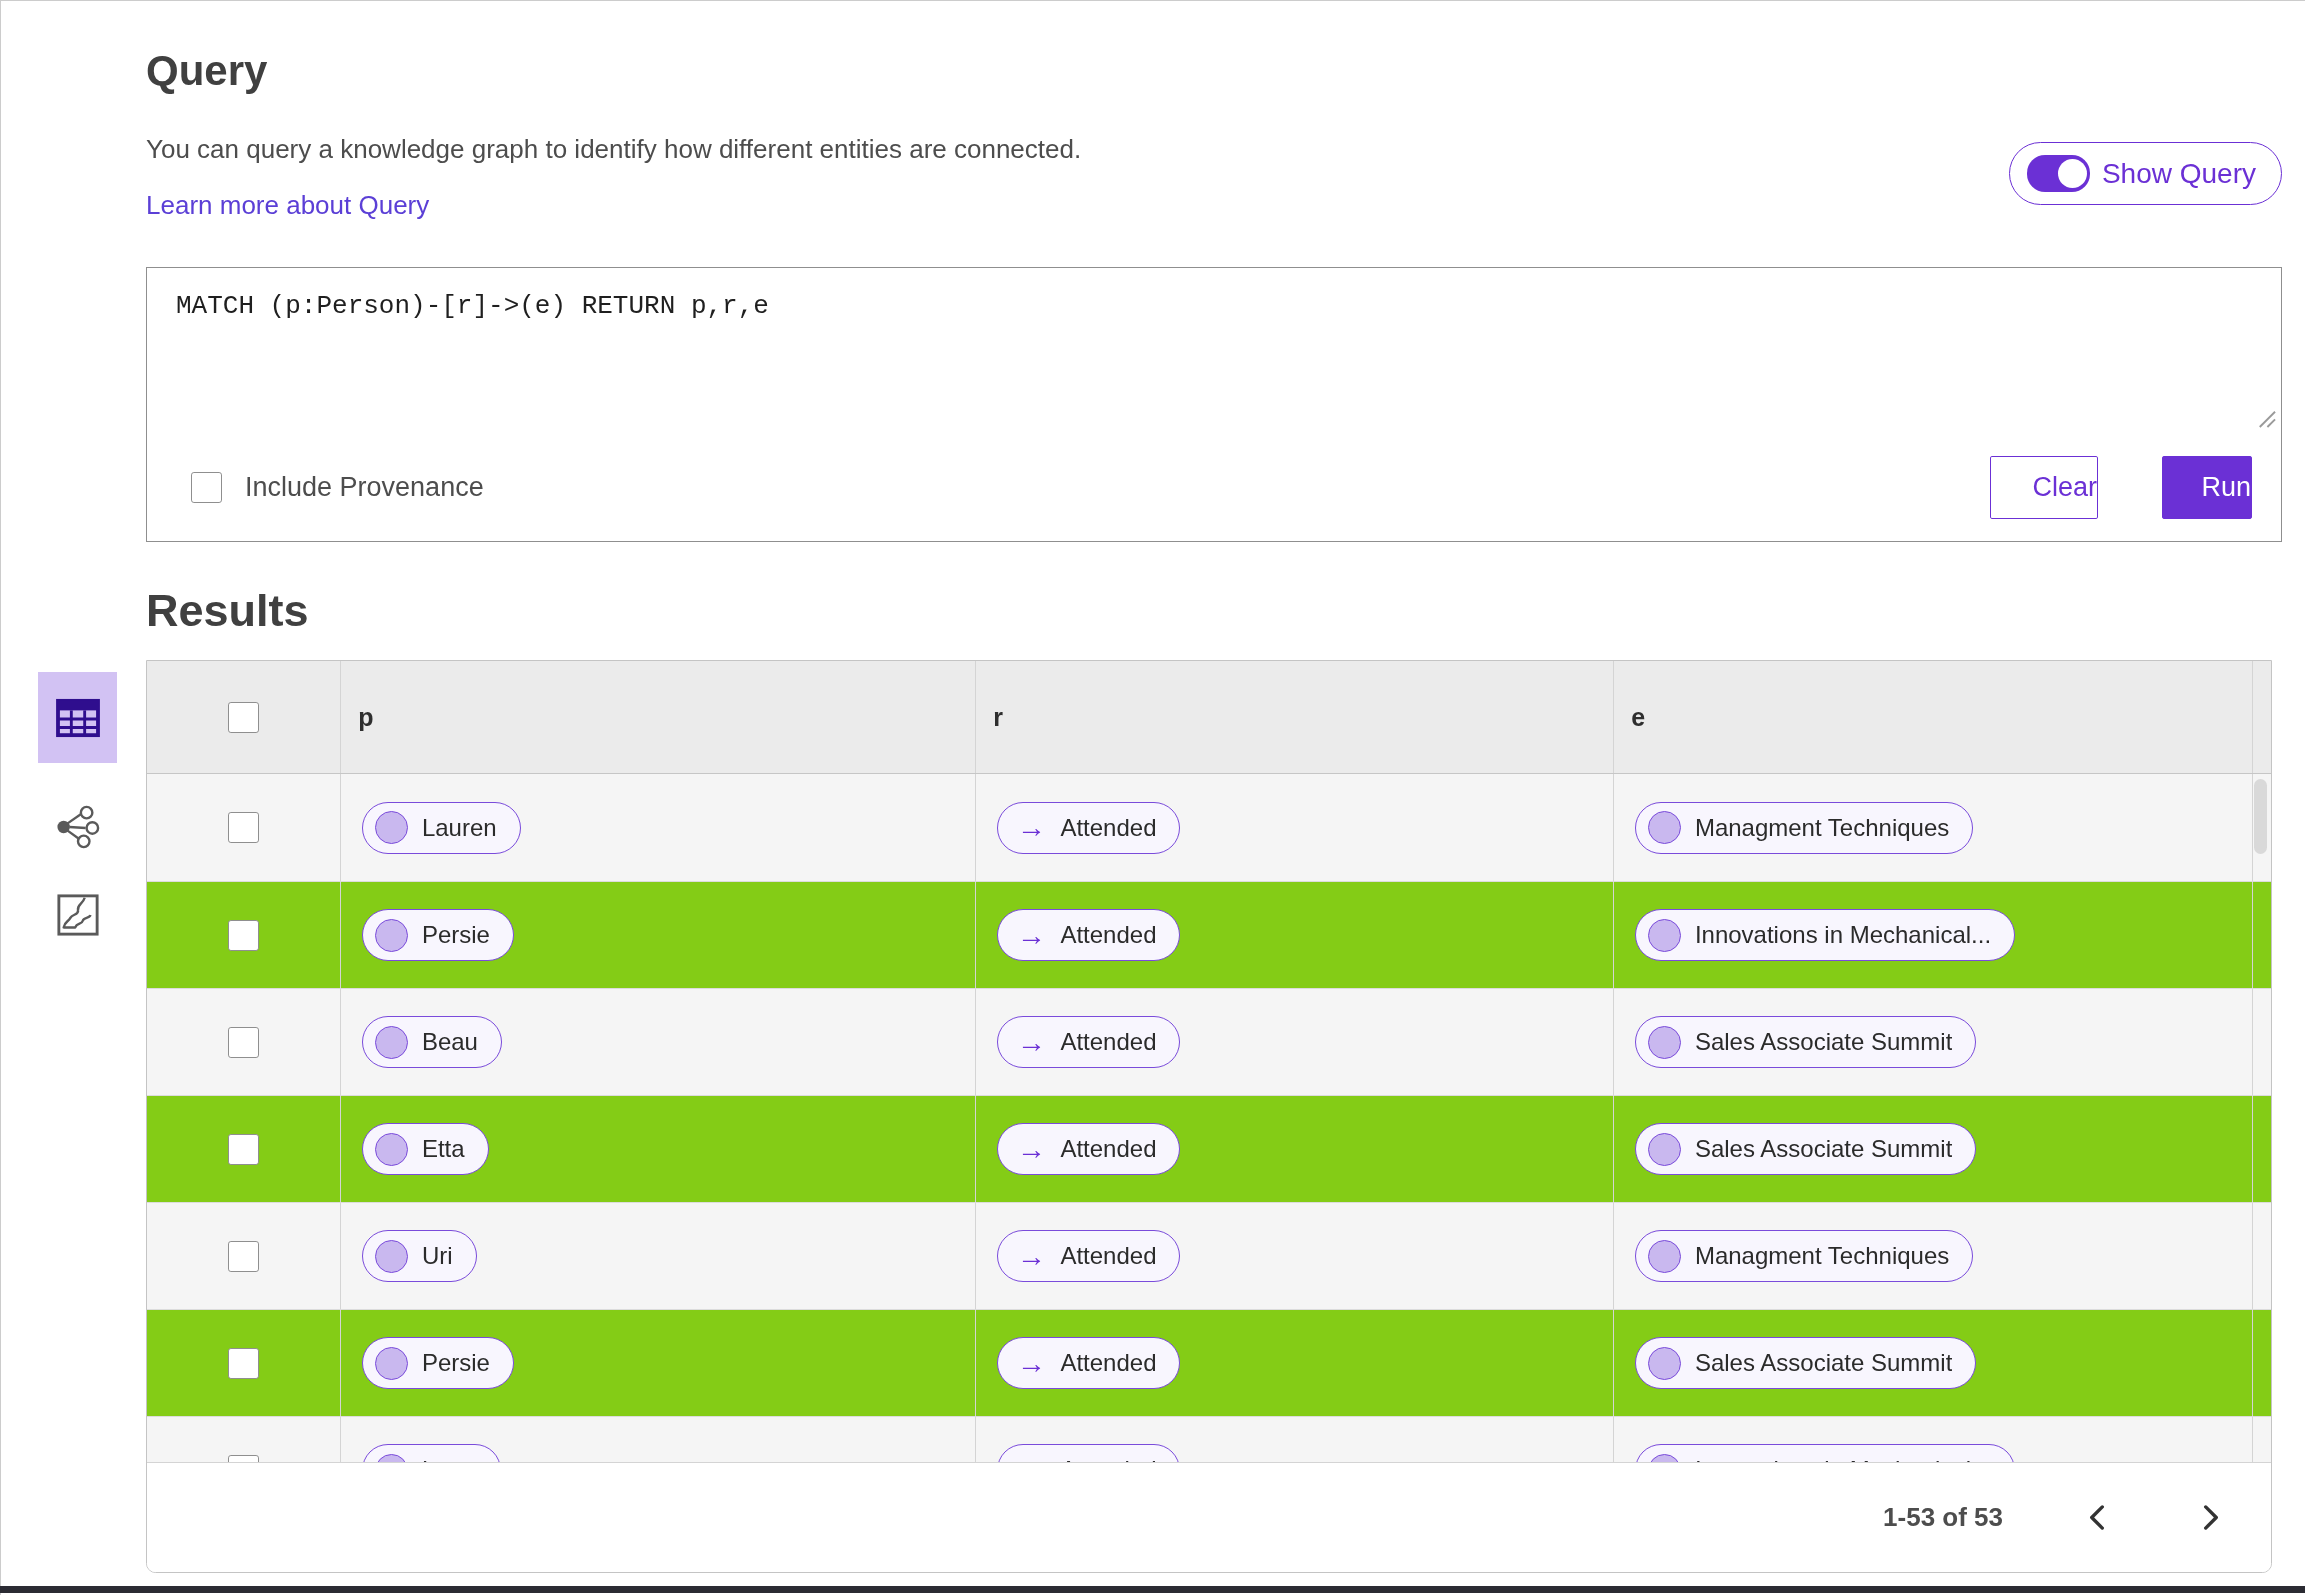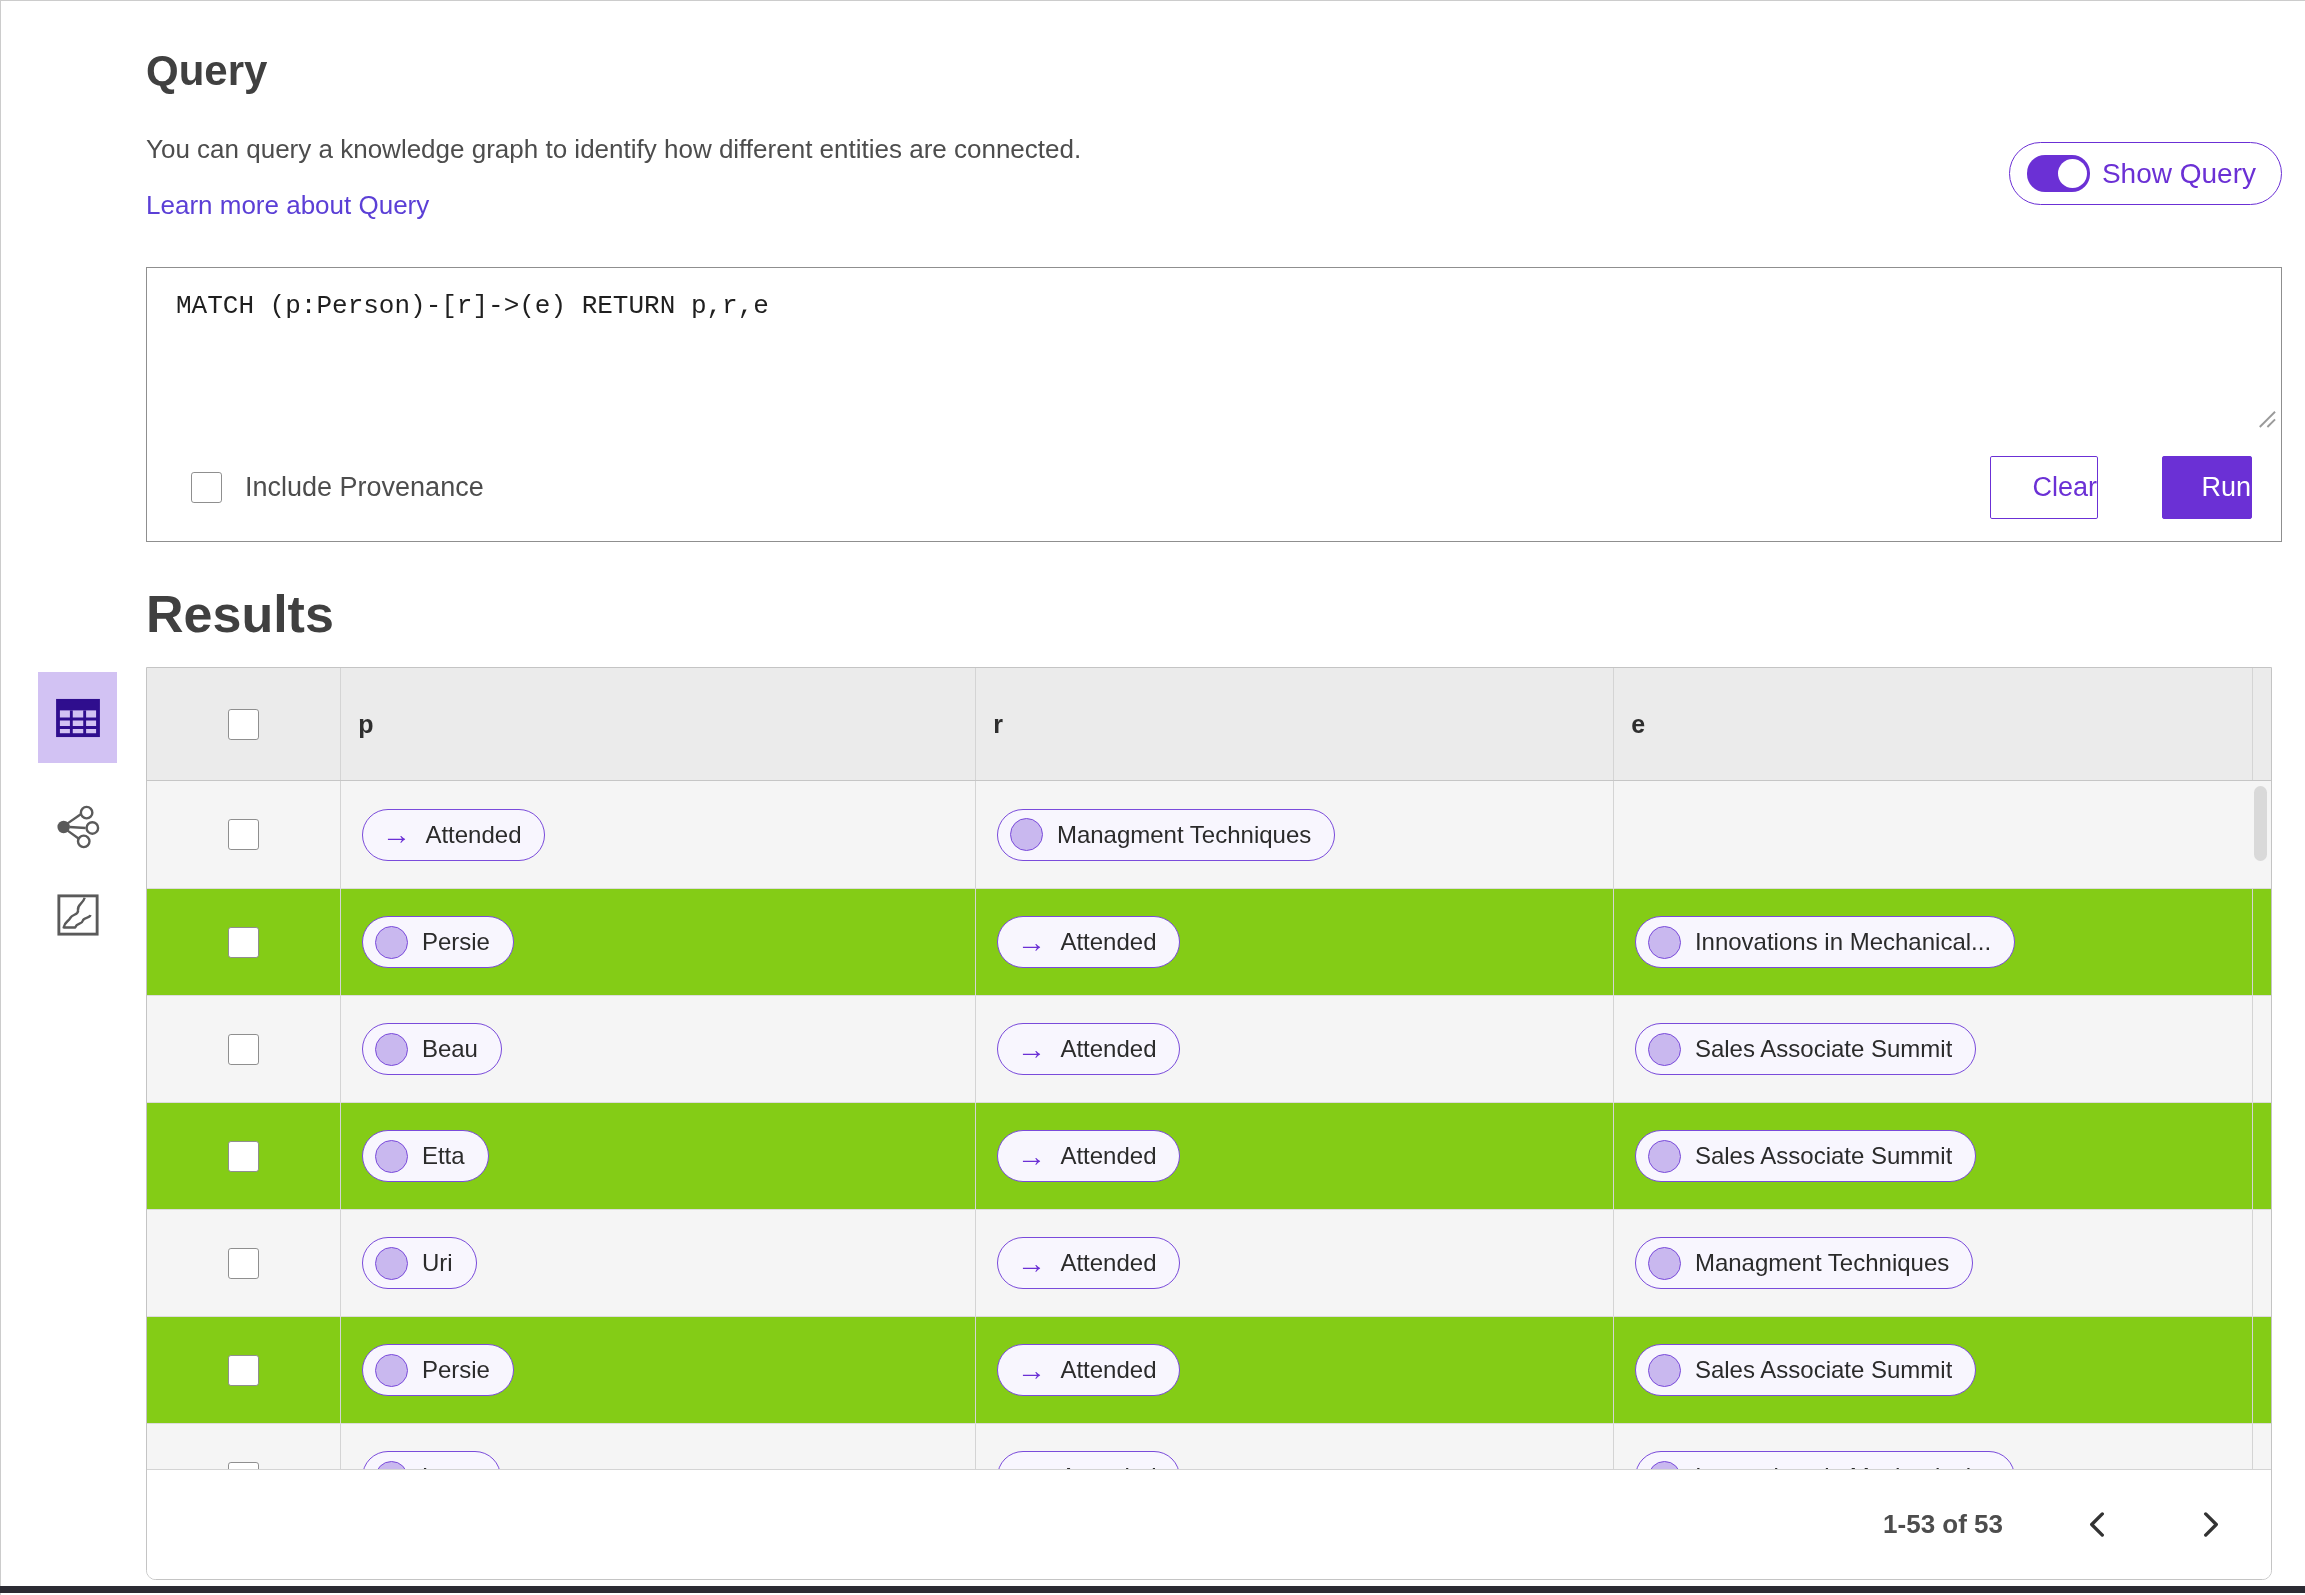--- a/index.html
+++ b/index.html
@@ -61,21 +61,21 @@
   .checkbox {
     appearance: none; -webkit-appearance: none; width: 31px; height: 31px;
     border: 1.9px solid #8f8f8f; border-radius: 2.9px; background: #fff; cursor: pointer; flex: none;
   }
   .checkbox-label { font-size: 27px; color: #4d4d4d; }
   .btn-row { display: flex; align-items: center; gap: 27px; }
   .btn { height: 63px; font-size: 27px; border-radius: 1.9px; cursor: pointer; font-family: inherit; text-align: right; }
   .btn-clear { width: 108px; background: #fff; border: 1.9px solid #6b30d5; color: #6b30d5; }
   .btn-run   { width: 90px;  background: #6b30d5; border: 1.9px solid #6b30d5; color: #fff; margin-left: 37px; }
 
-  .results-title { margin-top: 46px; font-size: 52px; font-weight: 700; color: #404040; line-height: 1; }
+  .results-title { margin-top: 46px; font-size: 45px; font-weight: 700; color: #404040; line-height: 1; }
 
   
   .view-sidebar { position: absolute; left: 38px; top: 672px; width: 79px; }
   .view-item { display: flex; align-items: center; justify-content: center; cursor: pointer; }
   .view-item.selected { width: 79px; height: 91px; background: #d2c2f3; }
   .view-item + .view-item { margin-top: 40px; height: 48px; }
 
   
   .results-table {
     margin-top: 27px; width: 2126px;
@@ -171,20 +171,26 @@
       <div class="cell bordered th">r</div>
       <div class="cell bordered th">e</div>
       <div class="cell bordered"></div>
     </div>
 
     <div class="rows-viewport">
 
   <div class="tgrid table-row striped">
     <div class="cell checkbox-cell">
       <input type="checkbox" class="checkbox" style="">
+    </div>
+    <div class="cell bordered pill-cell">
+      <span class="entity-pill">
+        <span class="entity-dot"></span>
+        <span class="pill-label">Lauren</span>
+      </span>
     </div>
     <div class="cell bordered pill-cell">
       <span class="relation-pill">
         <span class="relation-arrow">→</span>
         <span class="pill-label">Attended</span>
       </span>
     </div>
     <div class="cell bordered pill-cell">
       <span class="entity-pill">
         <span class="entity-dot"></span>

